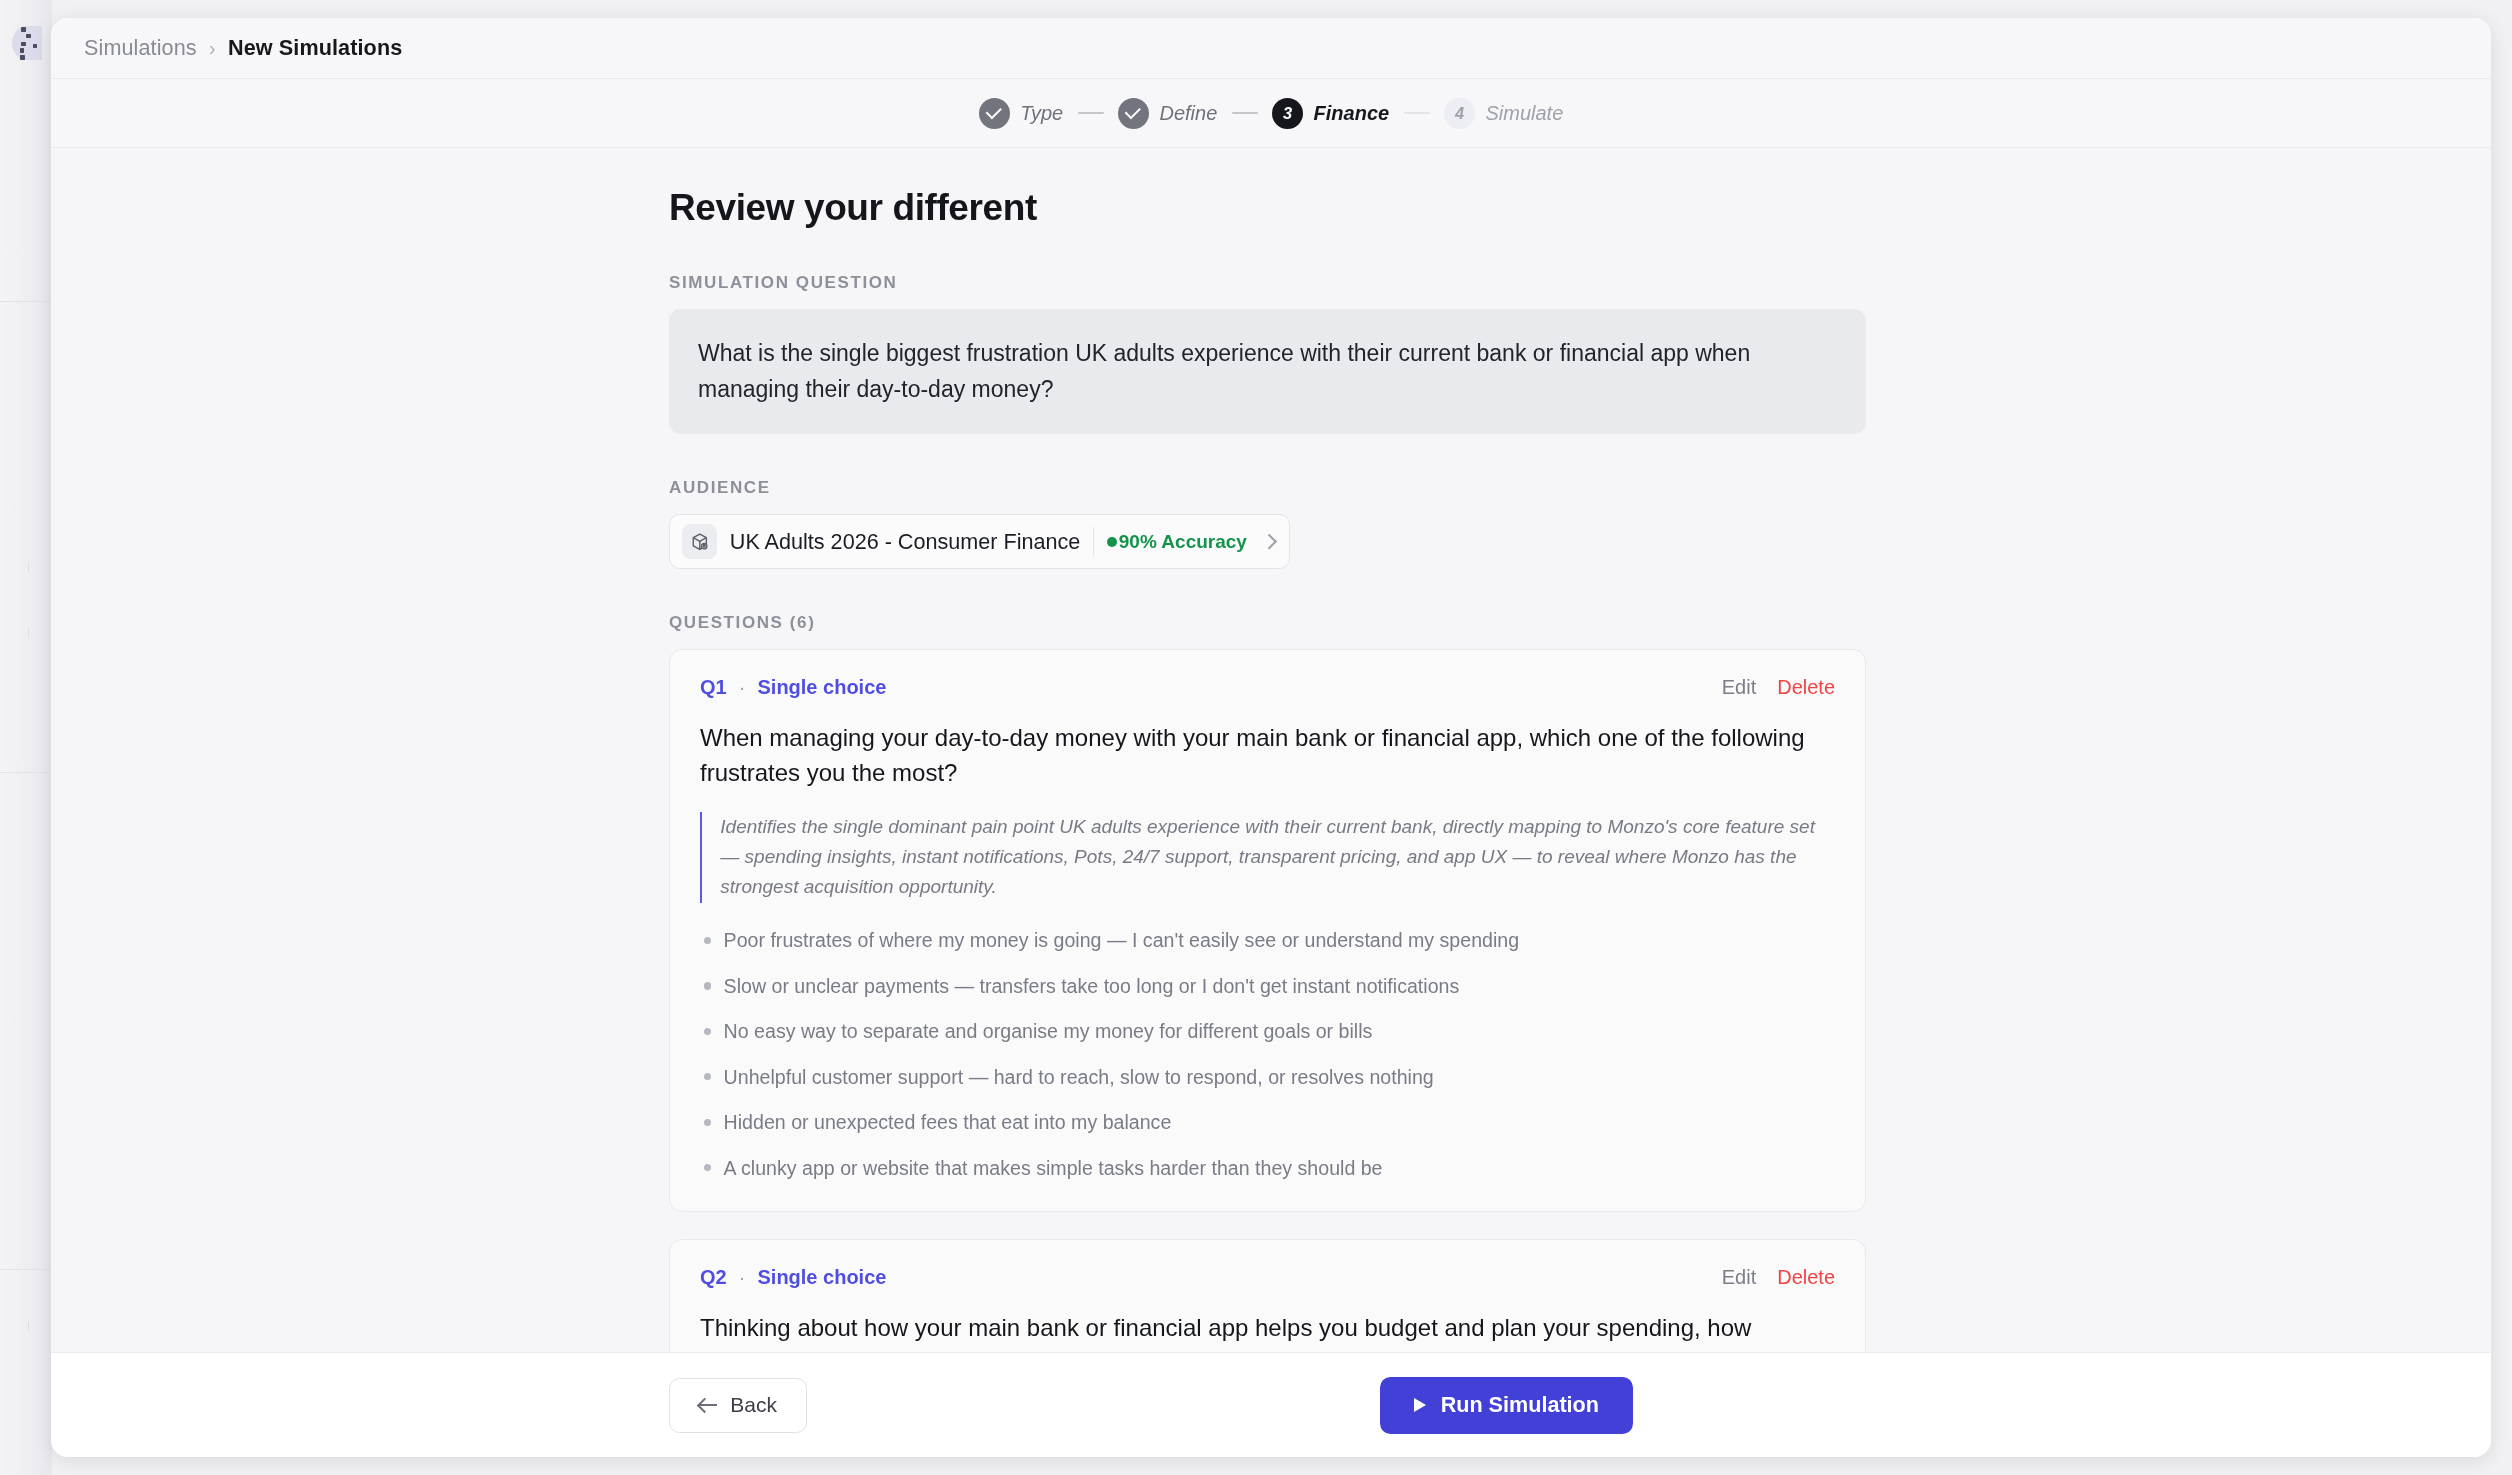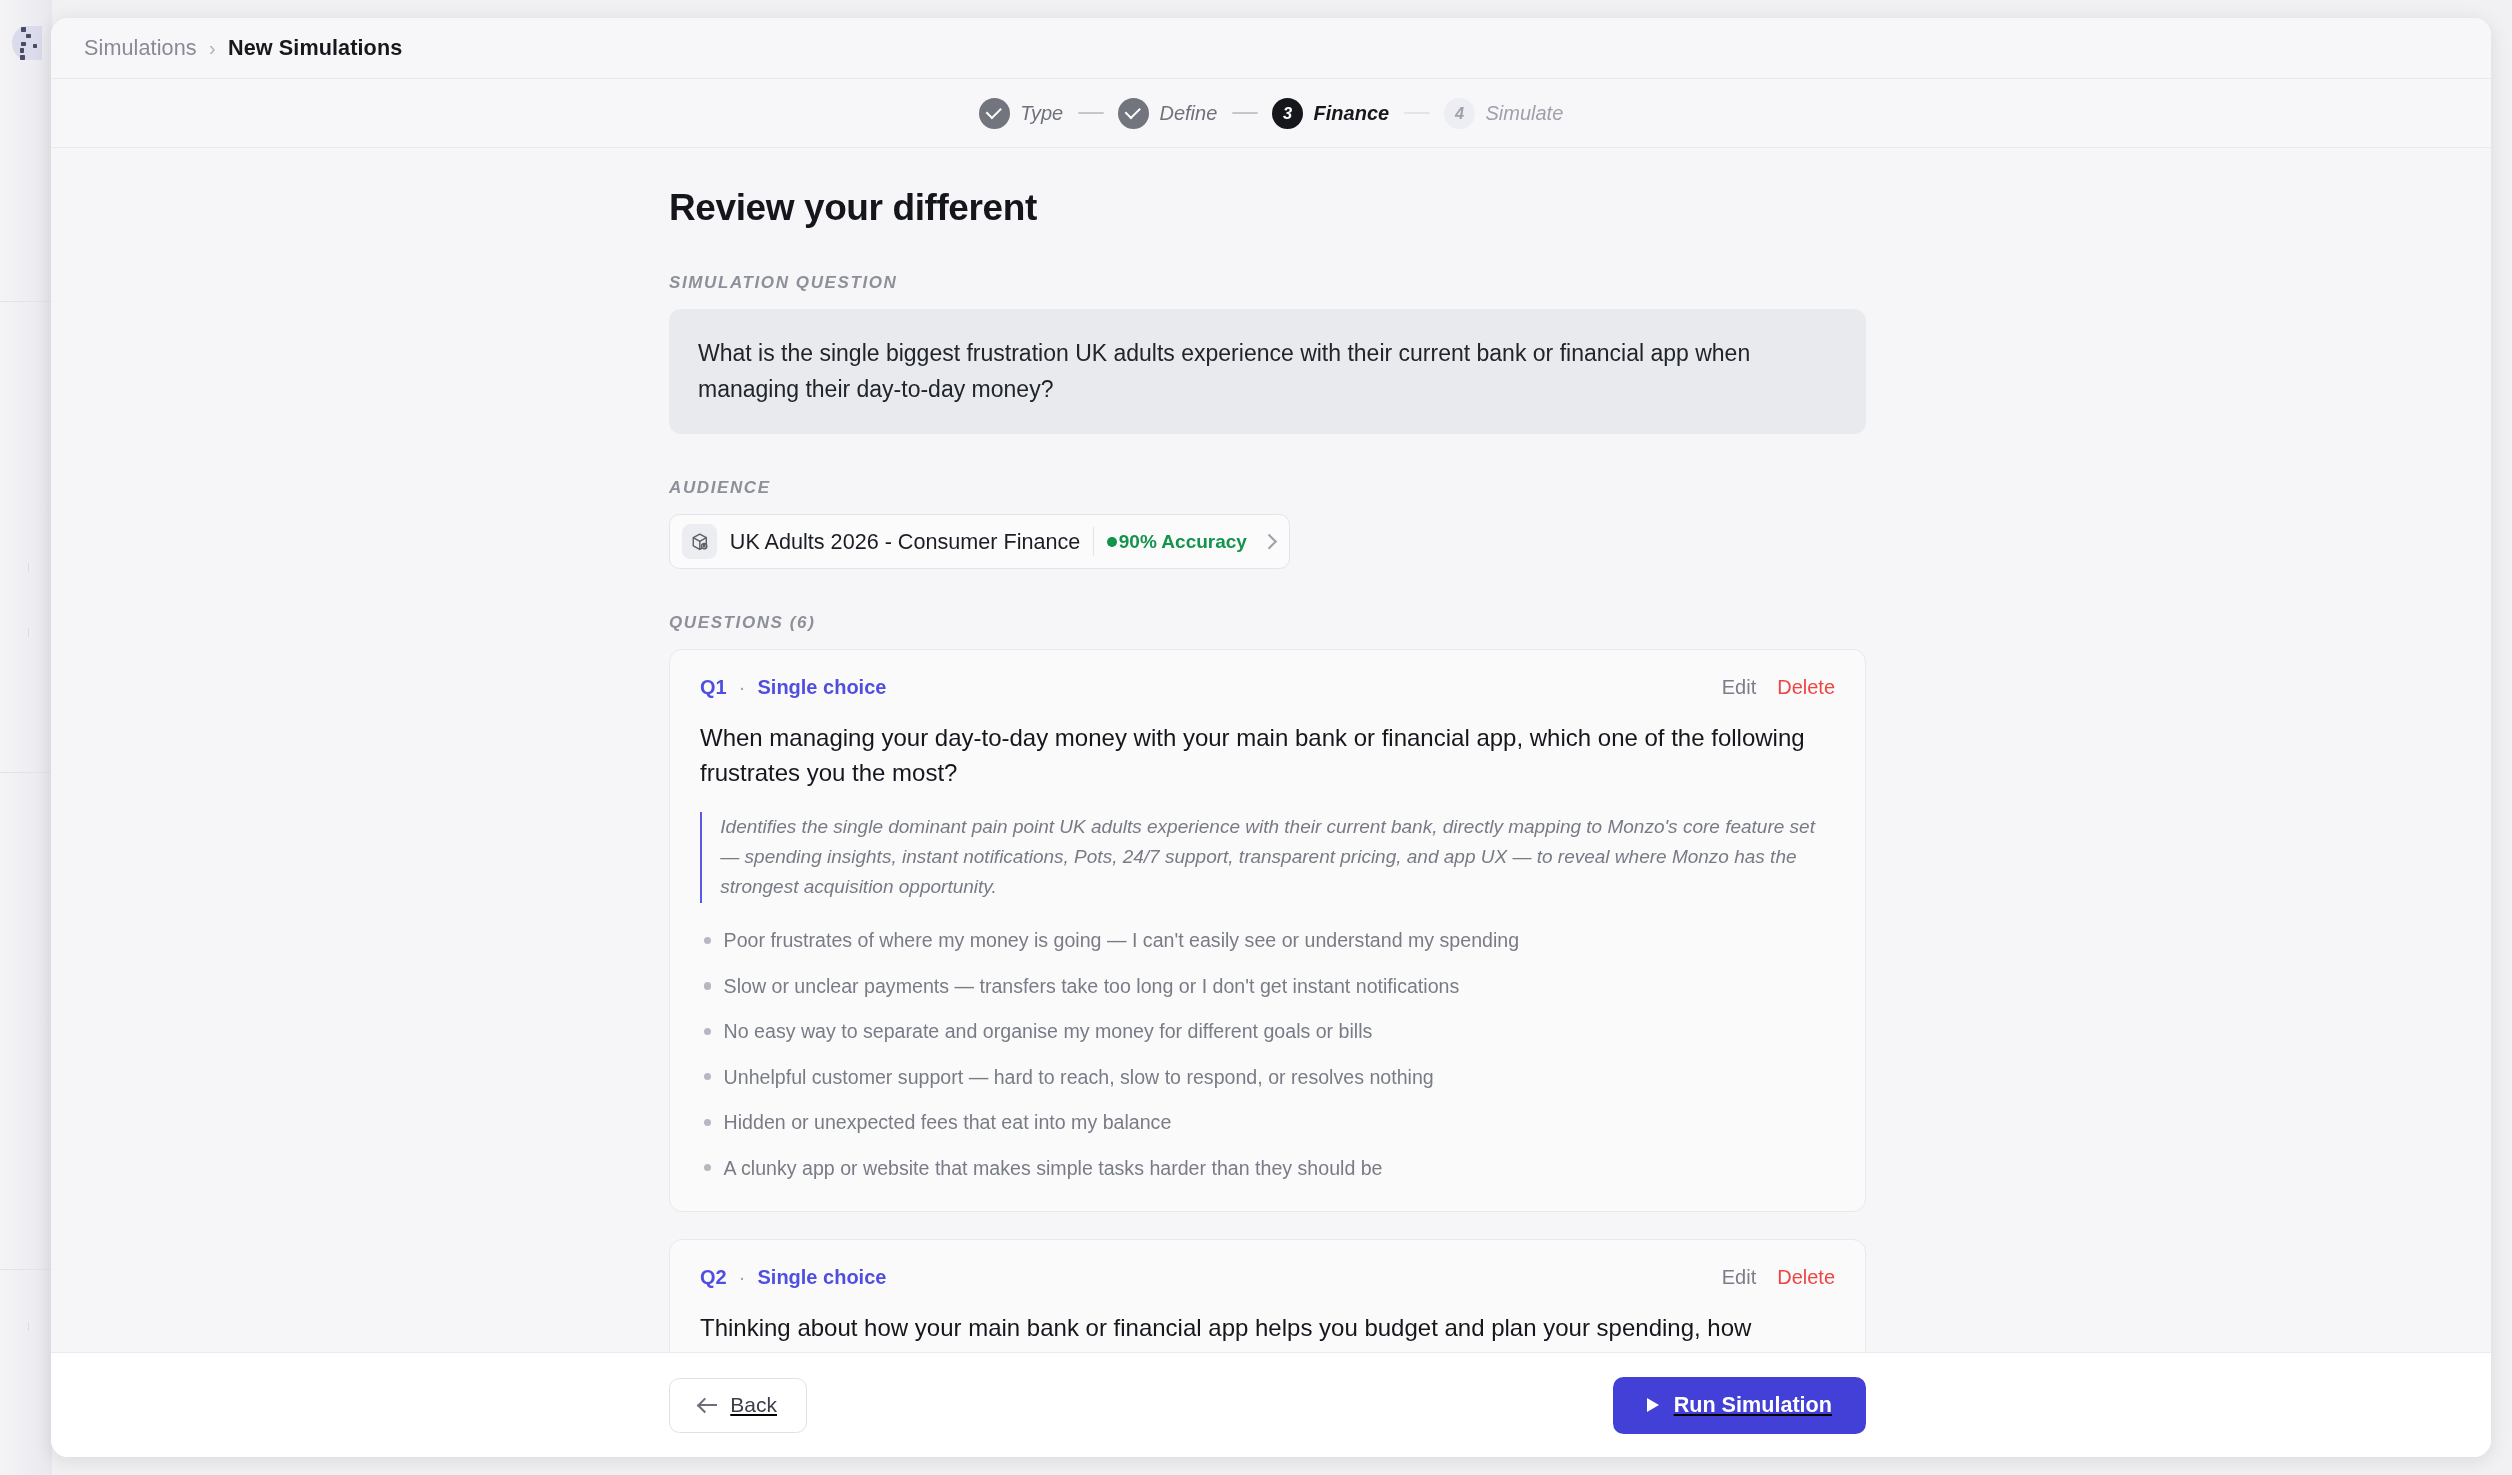--- a/index.html
+++ b/index.html
@@ -93,21 +93,21 @@
     overflow: hidden;
     position: relative;
   }
   #content-inner { width: 100%; padding: 39px 0 0 0; }
   .col { width: 1197px; margin-left: 618px; }
 
   #page-title { font-size: 37px; font-weight: 700; color: #14161b; letter-spacing: -0.4px; }
 
   .section-label {
     font-size: 17px; font-weight: 700; letter-spacing: 1.6px;
-    color: #8d9099; margin-top: 44px; margin-bottom: 15.7px; font-style: italic;
+    color: #8d9099; margin-top: 44px; margin-bottom: 15.7px;
   }
 
   #simulation-question-box {
     background: #e8eaee;
     border-radius: 11.8px;
     padding: 27.5px 29px;
     font-size: 23px; line-height: 1.53; color: #20242b;
   }
 
   
@@ -161,21 +161,21 @@
     width: 7.2px; height: 7.2px; border-radius: 50%; background: #b5b8c0;
   }
 
   
   #footer-bar {
     height: 105px; flex: 0 0 auto;
     background: #ffffff;
     border-top: 0.7px solid #eaeaef;
     display: flex; align-items: center;
   }
-  #footer-inner { width: 1197px; margin-left: 618px; display: flex; align-items: center; justify-content: space-between; text-decoration: underline; }
+  #footer-inner { width: 964px; margin-left: 618px; display: flex; align-items: center; justify-content: space-between; }
   #back-button {
     display: inline-flex; align-items: center; gap: 13px;
     background: #fff; border: 0.7px solid #e0e1e6; border-radius: 10.5px;
     padding: 14.4px 29px; font-size: 21px; color: #3c3f47;
   }
   .arrow-left { position: relative; width: 18.3px; height: 2px; background: #6c6f78; }
   .arrow-left::before { content:""; position:absolute; left:0; top:-4.6px; width:9.2px; height:9.2px; border-left:2px solid #6c6f78; border-bottom:2px solid #6c6f78; transform: rotate(45deg); }
   #run-simulation-button {
     display: inline-flex; align-items: center; gap: 14.4px;
     background: #4340d8; border: none; border-radius: 10.5px;

